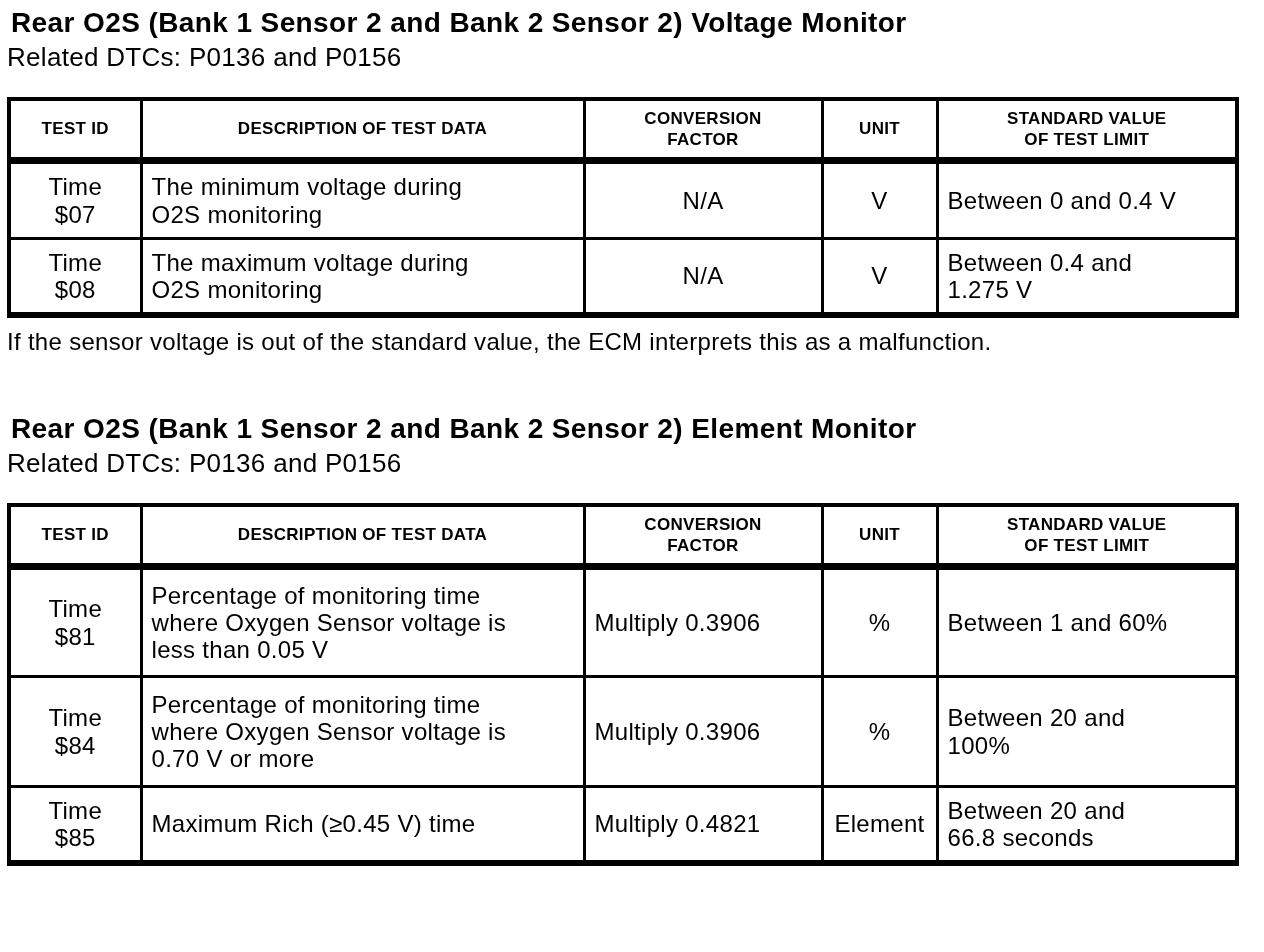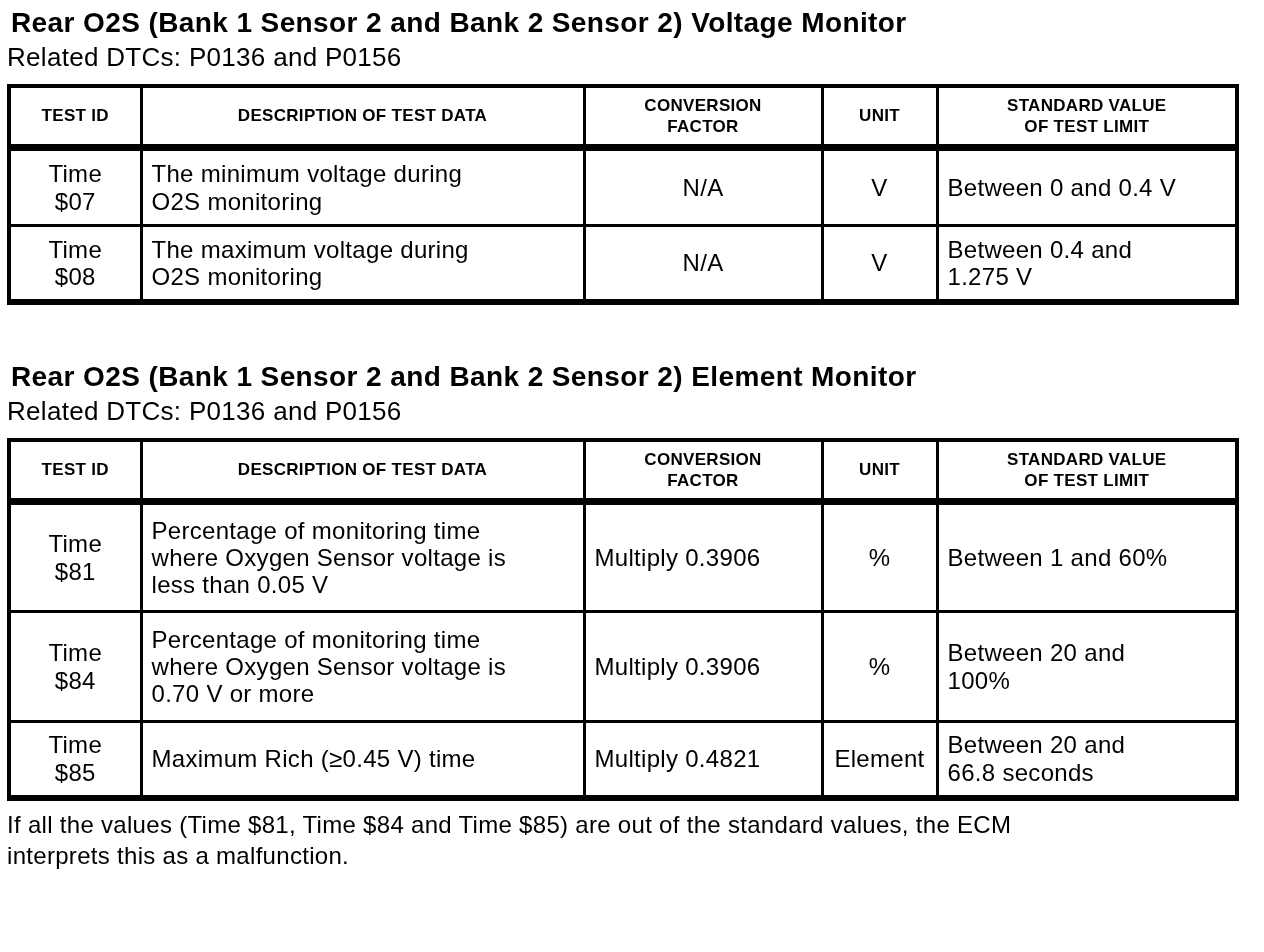--- a/index.html
+++ b/index.html
@@ -22,21 +22,21 @@
   .dtcs {
     font-size: 26px;
     letter-spacing: 0.3px;
     margin: 4px 0 0 0;
     line-height: 1.1;
   }
   table.spec-table {
     border-collapse: collapse;
     table-layout: fixed;
     width: 1228px;
-    margin-top: 12px;
+    margin-top: 25px;
     border: 4px solid #000;
     border-bottom-width: 6px;
   }
   .spec-table th {
     font-size: 17px;
     font-weight: bold;
     letter-spacing: 0.3px;
     text-align: center;
     vertical-align: middle;
     border: 3px solid #000;
@@ -114,20 +114,21 @@
       <td class="left">The maximum voltage during
 O2S monitoring</td>
       <td class="center">N/A</td>
       <td class="center">V</td>
       <td class="left">Between 0.4 and
 1.275 V</td>
     </tr>
   </tbody>
     </table>
 
+  <p class="note">If the sensor voltage is out of the standard value, the ECM interprets this as a malfunction.</p>
 </div>
 
 <div class="section-2">
   <h1 class="section-title">Rear O2S (Bank 1 Sensor 2 and Bank 2 Sensor 2) Element Monitor</h1>
   <p class="dtcs">Related DTCs: P0136 and P0156</p>
 
   <table class="spec-table">
     <colgroup>
       <col class="c-testid">
         <col class="c-desc">
@@ -171,15 +172,13 @@
 $85</td>
       <td class="left">Maximum Rich (≥0.45 V) time</td>
       <td class="left">Multiply 0.4821</td>
       <td class="center">Element</td>
       <td class="left">Between 20 and
 66.8 seconds</td>
     </tr>
   </tbody>
     </table>
 
-  <p class="note">If all the values (Time $81, Time $84 and Time $85) are out of the standard values, the ECM
-interprets this as a malfunction.</p>
 </div>
 
 </body></html>

